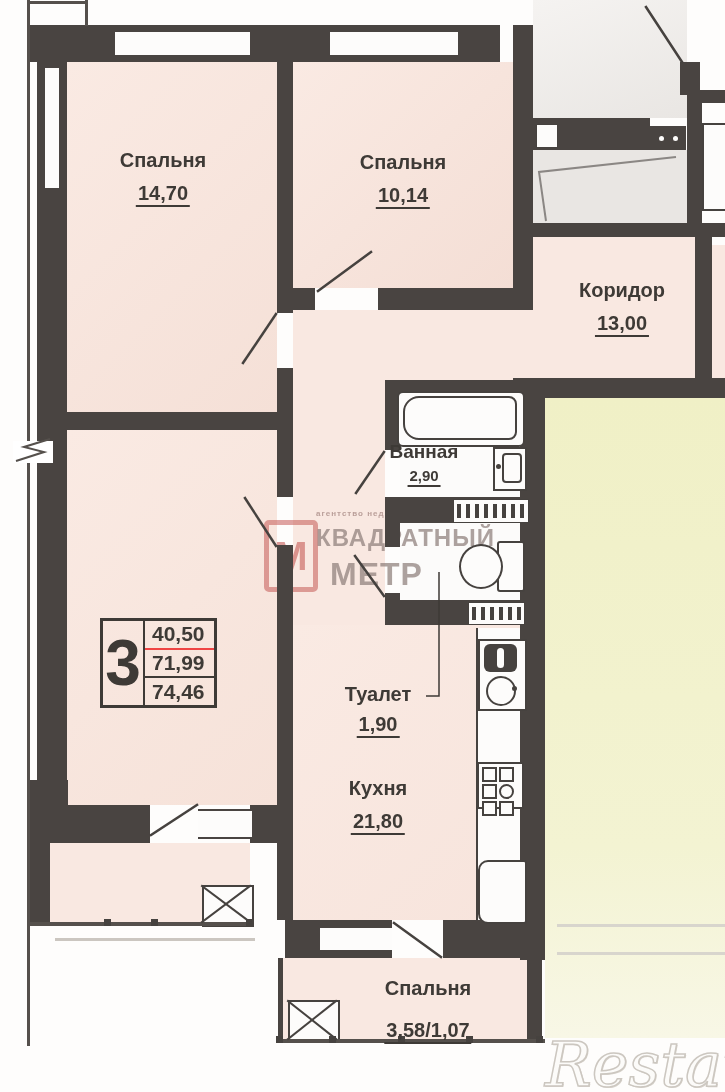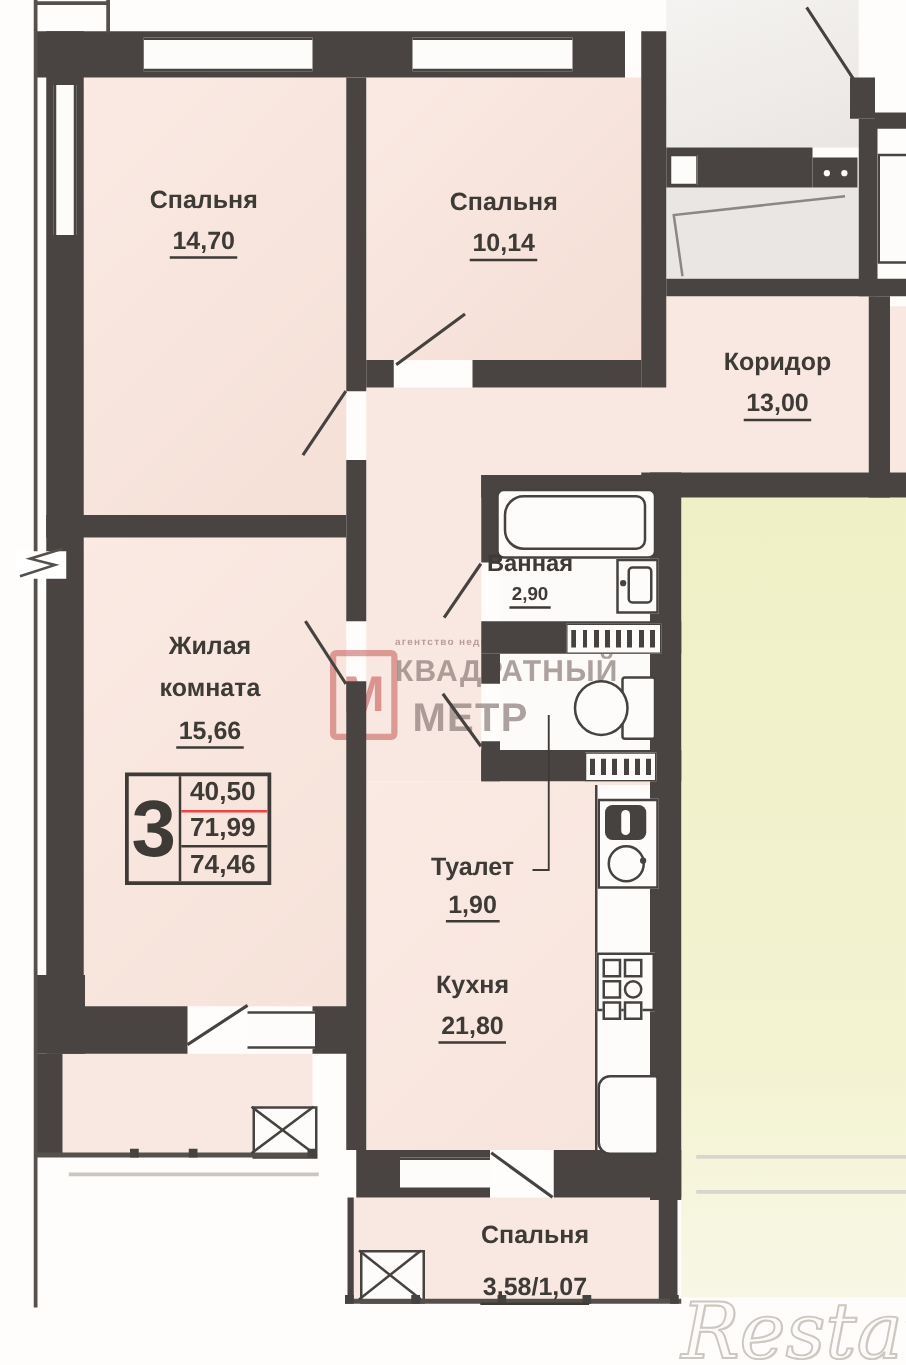--- a/index.html
+++ b/index.html
@@ -158,24 +158,20 @@
     <div class="ar"><span>10,14</span></div>
   </div>
   <div class="lbl" style="left:622px;top:278px;">
     <div class="nm">Коридор</div>
     <div class="ar"><span>13,00</span></div>
   </div>
   <div class="lbl" style="left:424px;top:441px;">
     <div class="nm" style="font-size:19px;line-height:21px;">Ванная</div>
     <div class="ar" style="margin-top:2px;font-size:15px;"><span>2,90</span></div>
   </div>
-  <div class="lbl" style="left:168px;top:500px;">
-    <div class="nm" style="width:130px;white-space:normal;line-height:34px;">Жилая комната</div>
-    <div class="ar" style="margin-top:5px;"><span>15,66</span></div>
-  </div>
   <div class="lbl" style="left:378px;top:682px;">
     <div class="nm">Туалет</div>
     <div class="ar" style="margin-top:6px;"><span>1,90</span></div>
   </div>
   <div class="lbl" style="left:378px;top:776px;">
     <div class="nm">Кухня</div>
     <div class="ar"><span>21,80</span></div>
   </div>
   <div class="lbl" style="left:428px;top:976px;">
     <div class="nm">Спальня</div>

